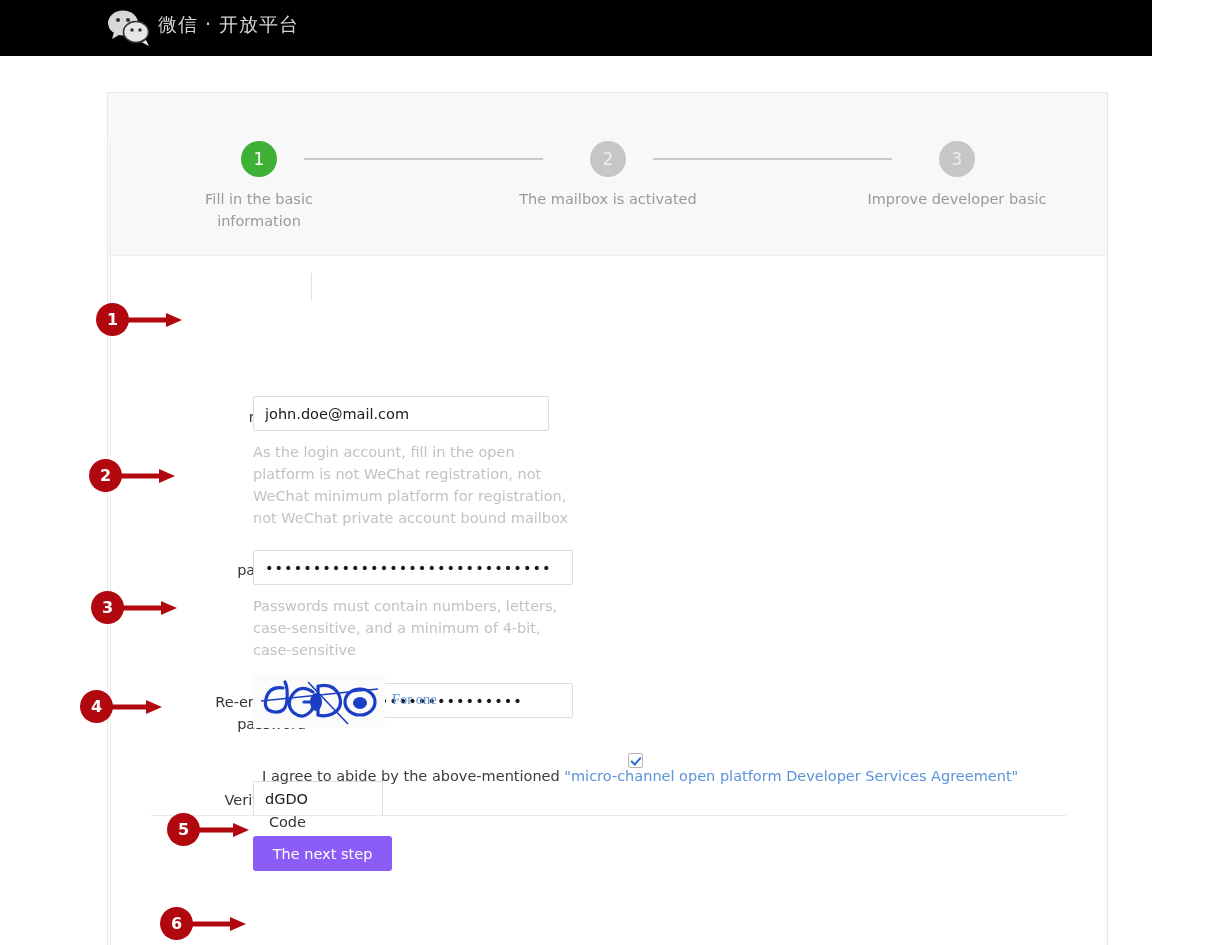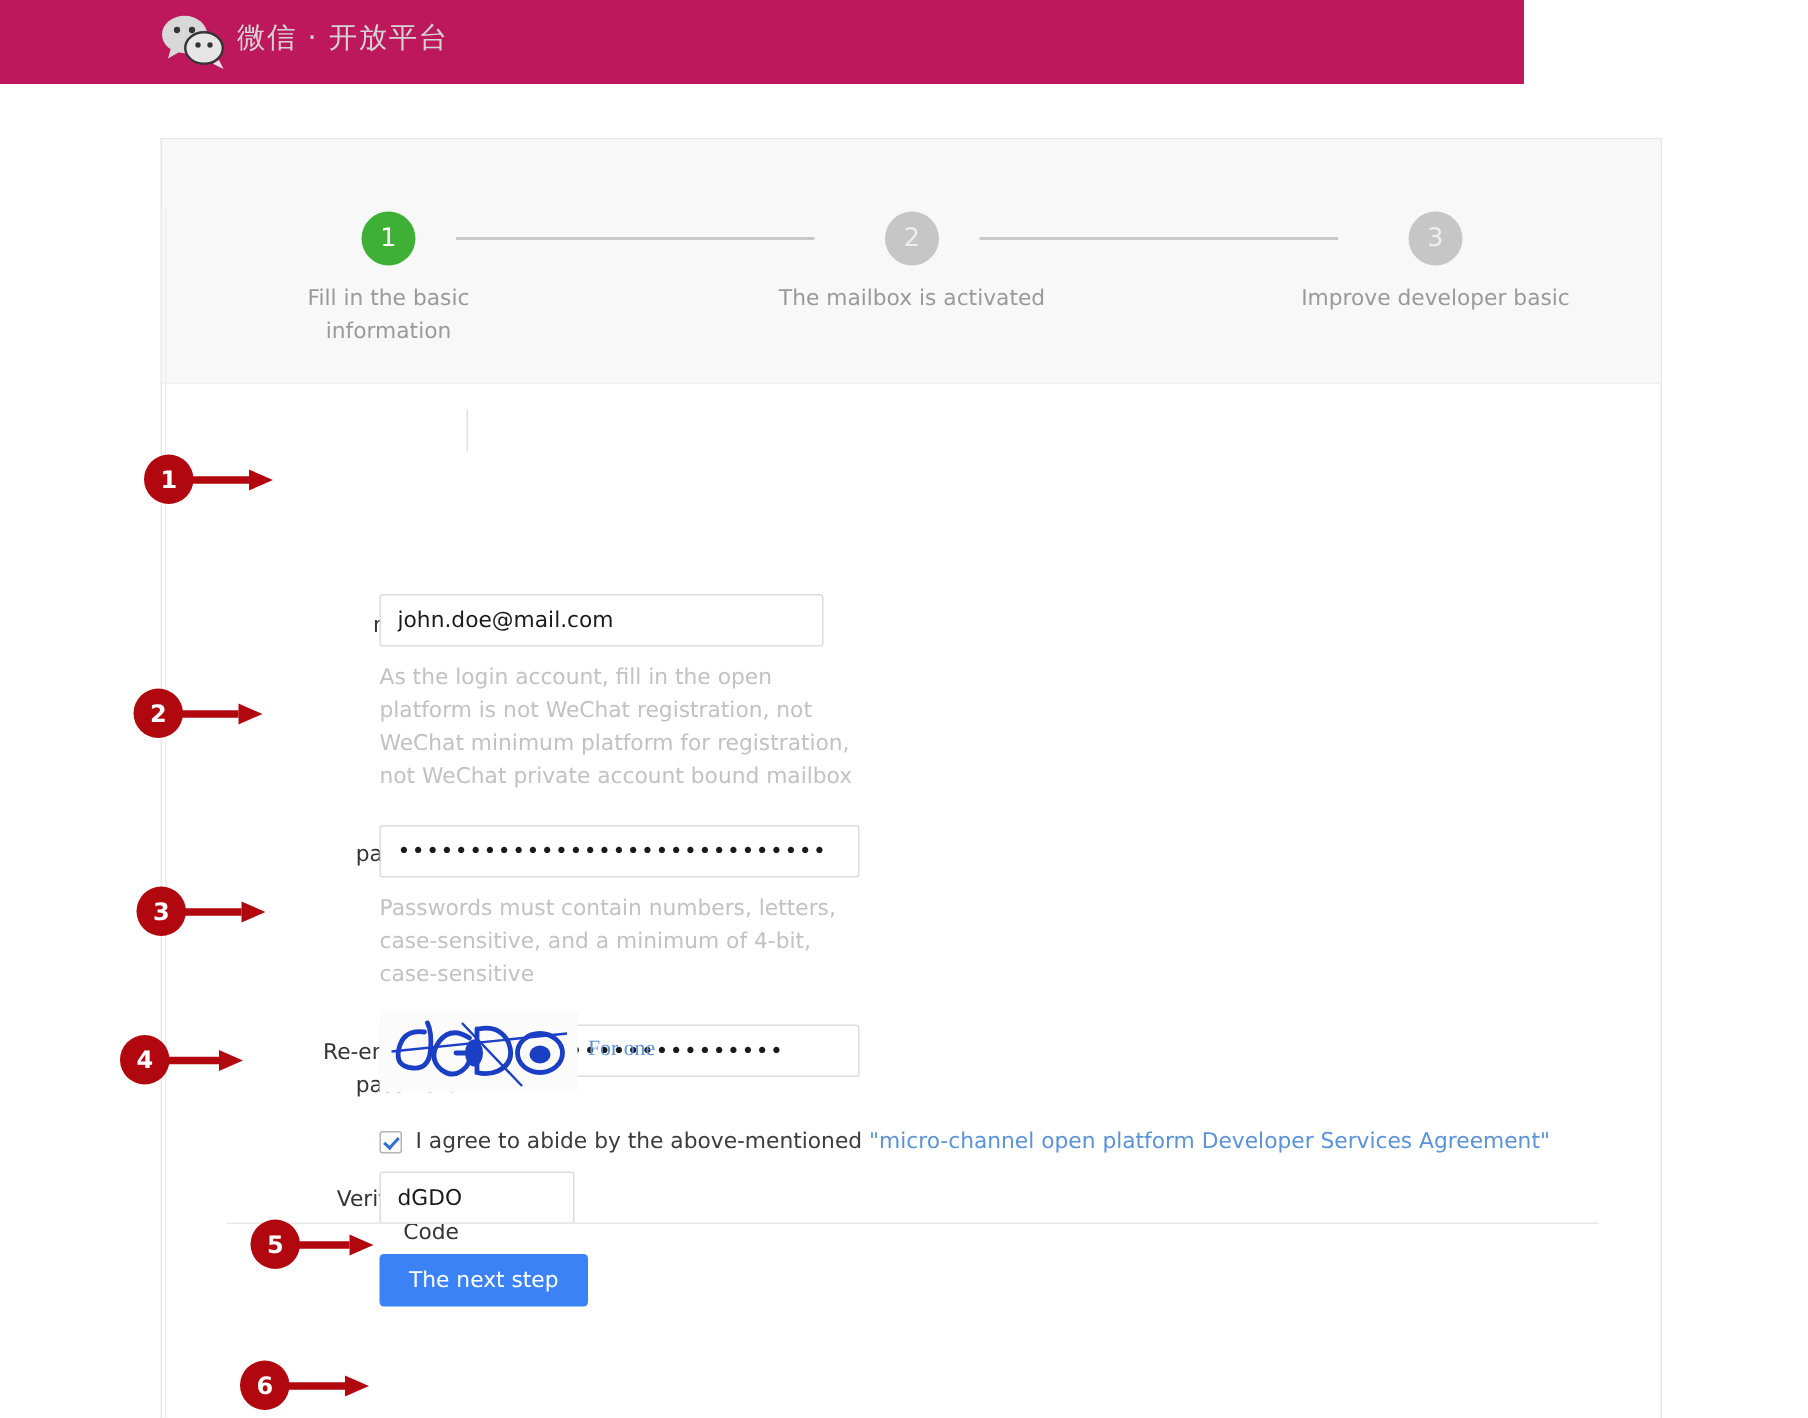--- a/index.html
+++ b/index.html
@@ -7,22 +7,22 @@
     margin: 0; padding: 0;
     width: 1205px; height: 945px;
     background: #ffffff;
     font-family: "Liberation Sans", sans-serif;
     overflow: hidden;
   }
 
   
   .header {
     position: absolute; top: 0; left: 0;
-    width: 1016px; height: 56px;
-    background: #be185d;
+    width: 1152px; height: 56px;
+    background: #000000;
     display: flex; align-items: center;
   }
   .logo-wrap {
     position: absolute; left: 106px; top: 8px;
     width: 46px; height: 40px;
   }
   .brand-text {
     position: absolute; left: 158px; top: 12px;
     color: #d4d4d4;
     font-size: 19px;
@@ -153,21 +153,21 @@
     color: #5b93d6;
     cursor: pointer;
     font-family: Liberation Serif, serif;
     text-align: right;
   }
 
   
   .agree-row {
     position: absolute;
     left: 252px; top: 823px;
-    display: flex; align-items: center;
+    display: flex; align-items: center; flex-direction: column;
   }
   .checkbox {
     width: 15px; height: 15px;
     border: 1px solid #b4b4b4;
     border-radius: 2px;
     background: #fdfdfd;
     position: relative;
     flex: 0 0 auto;
     cursor: pointer;
   }
@@ -192,21 +192,21 @@
   .bottom-divider {
     position: absolute;
     left: 150px; top: 885px;
     width: 915px; height: 1px;
     background: #e9e9e9;
   }
   .submit-btn {
     position: absolute;
     left: 252px; top: 906px;
     width: 139px; height: 35px;
-    background: #3b82f6;
+    background: #8b5cf6;
     border: none; border-radius: 3px;
     color: #ffffff;
     font-size: 14.5px;
     cursor: pointer;
     font-family: "DejaVu Sans", sans-serif;
   }
 
   
   .anno { position: absolute; }
   .anno-badge {

